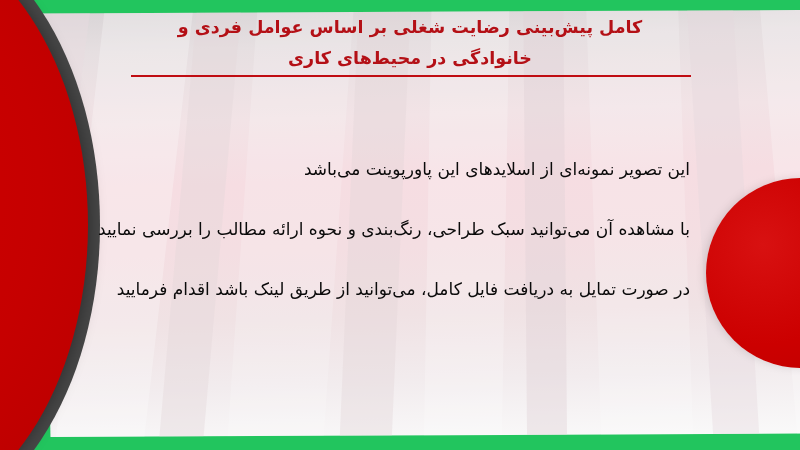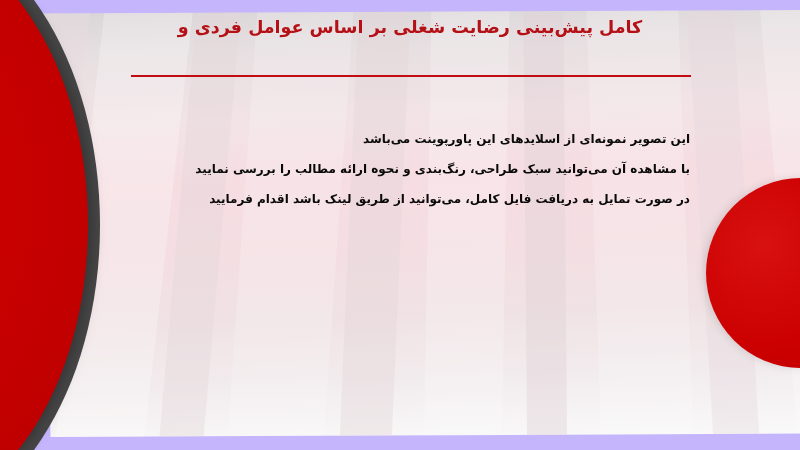--- a/index.html
+++ b/index.html
@@ -5,21 +5,21 @@
   html, body {
     margin: 0;
     padding: 0;
     background: #ffffff;
   }
   #slide {
     position: relative;
     width: 800px;
     height: 450px;
     overflow: hidden;
-    background: #c4b5fd;
+    background: #22c55e;
     font-family: "DejaVu Sans", "Liberation Sans", sans-serif;
   }
 
   
   #plate {
     position: absolute;
     left: 16px;
     top: 10px;
     width: 784px;
     height: 427px;
@@ -123,24 +123,25 @@
   #body-block {
     position: absolute;
     right: 110px;
     top: 124px;
     width: 600px;
     text-align: right;
     direction: rtl;
   }
   .body-line {
     color: #0a0a0a;
-    font-size: 12px;
-    font-weight: 700;
+    font-size: 17px;
+    font-weight: 400;
     line-height: 30px;
     white-space: nowrap;
+    margin-top: 30px;
   }
 </style>
 </head>
 <body>
 
 <div id="slide">
 
   <div id="plate">
 
     <div class="stripes">
@@ -162,20 +163,21 @@
     <div id="right-circle"></div>
 
   </div>
 
   <div id="left-ellipse-border"></div>
   <div id="left-ellipse"></div>
   <div id="left-ellipse-shadow"></div>
 
   <div id="title-block">
     <div class="title-line">کامل پیش‌بینی رضایت شغلی بر اساس عوامل فردی و</div>
+    <div class="title-line">خانوادگی در محیط‌های کاری</div>
   </div>
 
   <div id="title-rule"></div>
 
   <div id="body-block">
     <div class="body-line">این تصویر نمونه‌ای از اسلایدهای این پاورپوینت می‌باشد</div>
     <div class="body-line">با مشاهده آن می‌توانید سبک طراحی، رنگ‌بندی و نحوه ارائه مطالب را بررسی نمایید</div>
     <div class="body-line">در صورت تمایل به دریافت فایل کامل، می‌توانید از طریق لینک باشد اقدام فرمایید</div>
   </div>
 

